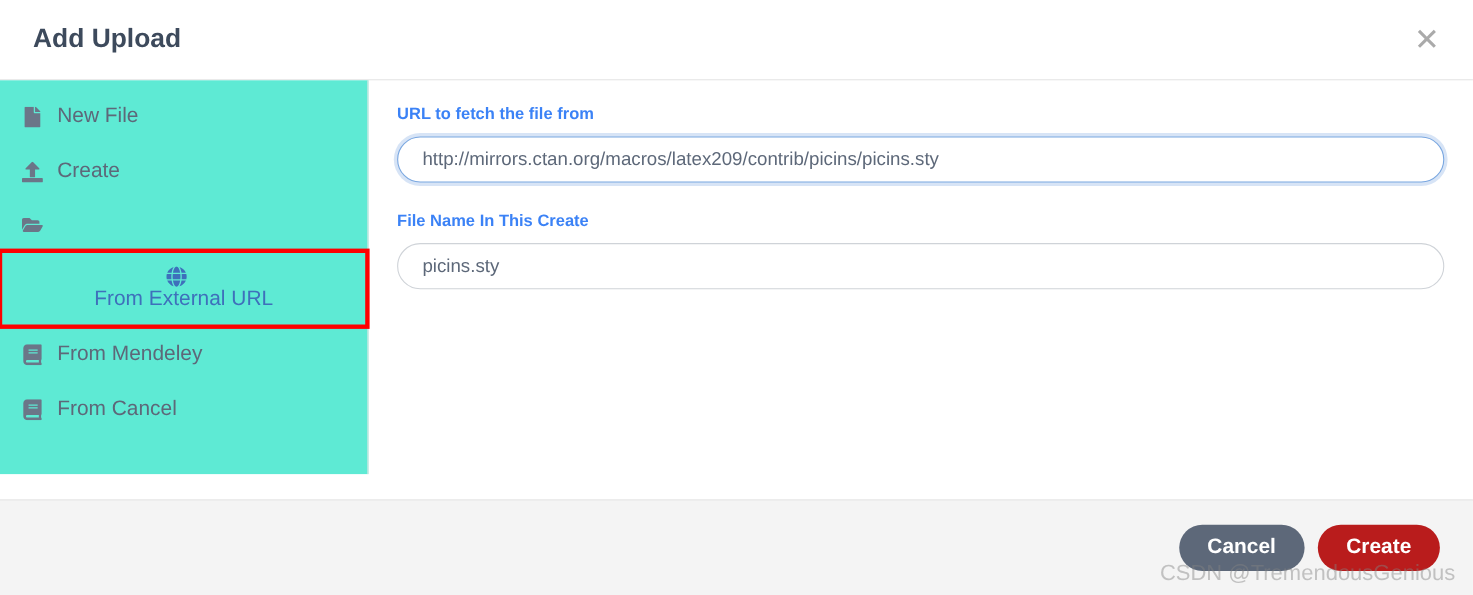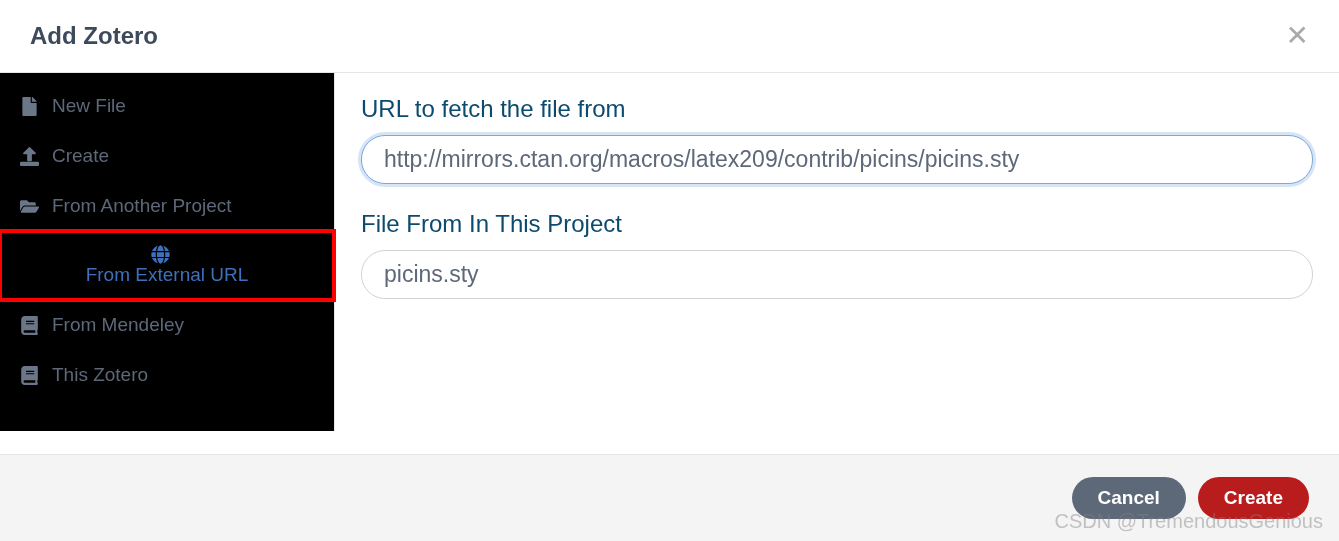--- a/index.html
+++ b/index.html
@@ -33,21 +33,21 @@
       cursor: pointer;
       line-height: 1;
       font-weight: 300;
     }
     .modal-body {
       display: flex;
       height: 358px;
     }
     .sidebar {
       width: 335px;
-      background: #000000;
+      background: #5eead4;
       border-right: 1px solid #e5e5e5;
       padding-top: 8px;
     }
     .sidebar-item {
       display: flex;
       align-items: center;
       padding: 14px 20px;
       font-size: 19px;
       color: #5d6879;
       cursor: pointer;
@@ -74,32 +74,32 @@
       fill: #6b7688;
     }
     .sidebar-item.active .sidebar-icon svg {
       fill: #3e70bb;
     }
     .main-content {
       flex: 1;
       padding: 22px 26px;
     }
     .field-label {
-      font-size: 24px;
-      font-weight: 400;
-      color: #0c4a6e;
+      font-size: 15px;
+      font-weight: 700;
+      color: #3b82f6;
       margin-bottom: 12px;
     }
     .input-wrapper {
       margin-bottom: 26px;
     }
     .text-input {
       width: 100%;
       padding: 10px 22px;
-      font-size: 23px;
+      font-size: 17px;
       color: #5d6879;
       border: 1px solid #cfd3d8;
       border-radius: 24px;
       outline: none;
       font-family: inherit;
     }
     .text-input.focused {
       border-color: #7aa7e0;
       box-shadow: 0 0 0 3px rgba(122,167,224,0.3);
     }
@@ -139,21 +139,21 @@
       right: 16px;
       font-size: 20px;
       color: rgba(130,130,130,0.45);
       pointer-events: none;
     }
   </style>
 </head>
 <body>
 
 <div class="modal-header">
-  <h2 class="modal-title">Add Zotero</h2>
+  <h2 class="modal-title">Add Upload</h2>
   <span class="close-btn">✕</span>
 </div>
 
 <div class="modal-body">
   <div class="sidebar">
 
     <div class="sidebar-item">
       <span class="sidebar-icon">
         <svg viewBox="0 0 384 512">
             <path d="M224 136V0H24C10.7 0 0 10.7 0 24v464c0 13.3 10.7 24 24 24h336c13.3 0 24-10.7 24-24V160H248c-13.2 0-24-10.8-24-24zm160-14.1v6.1H256V0h6.1c6.4 0 12.5 2.5 17 7l97.9 98c4.5 4.5 7 10.6 7 16.9z"></path>
@@ -170,21 +170,20 @@
       </span>
       <span>Create</span>
     </div>
 
     <div class="sidebar-item">
       <span class="sidebar-icon">
         <svg viewBox="0 0 576 512">
             <path d="M572.694 292.093L500.27 416.248A63.997 63.997 0 0 1 444.989 448H45.025c-18.523 0-30.064-20.093-20.731-36.093l72.424-124.155A64 64 0 0 1 152 256h399.964c18.523 0 30.064 20.093 20.73 36.093zM152 224h328v-48c0-26.51-21.49-48-48-48H272l-64-64H48C21.49 64 0 85.49 0 112v278.046l69.077-118.418C86.214 242.25 117.989 224 152 224z"></path>
           </svg>
       </span>
-      <span>From Another Project</span>
     </div>
 
     <div class="sidebar-item active highlighted">
       <span class="sidebar-icon">
         <svg viewBox="0 0 496 512">
             <path d="M336.5 160C322 70.7 287.8 8 248 8s-74 62.7-88.5 152h177zM152 256c0 22.2 1.2 43.5 3.3 64h185.3c2.1-20.5 3.3-41.8 3.3-64s-1.2-43.5-3.3-64H155.3c-2.1 20.5-3.3 41.8-3.3 64zm324.7-96c-28.6-67.9-86.5-120.4-158-141.6 24.4 33.8 41.2 84.7 50 141.6h108zM177.2 18.4C105.8 39.6 47.8 92.1 19.3 160h108c8.7-56.9 25.5-107.8 49.9-141.6zM487.4 192H372.7c2.1 21 3.3 42.5 3.3 64s-1.2 43-3.3 64h114.6c5.5-20.5 8.6-41.8 8.6-64s-3.1-43.5-8.5-64zM120 256c0-21.5 1.2-43 3.3-64H8.6C3.2 212.5 0 233.8 0 256s3.2 43.5 8.6 64h114.6c-2-21-3.2-42.5-3.2-64zm39.5 96c14.5 89.3 48.7 152 88.5 152s74-62.7 88.5-152h-177zm159.3 141.6c71.4-21.2 129.4-73.7 158-141.6h-108c-8.8 56.9-25.6 107.8-50 141.6zM19.3 352c28.6 67.9 86.5 120.4 158 141.6-24.4-33.8-41.2-84.7-50-141.6h-108z"></path>
           </svg>
       </span>
       <span>From External URL</span>
     </div>
@@ -197,32 +196,32 @@
       </span>
       <span>From Mendeley</span>
     </div>
 
     <div class="sidebar-item">
       <span class="sidebar-icon">
         <svg viewBox="0 0 448 512">
             <path d="M448 360V24c0-13.3-10.7-24-24-24H96C43 0 0 43 0 96v320c0 53 43 96 96 96h328c13.3 0 24-10.7 24-24v-16c0-7.5-3.5-14.3-8.9-18.7-4.2-15.4-4.2-59.3 0-74.7 5.4-4.3 8.9-11.1 8.9-18.6zM128 134c0-3.3 2.7-6 6-6h212c3.3 0 6 2.7 6 6v20c0 3.3-2.7 6-6 6H134c-3.3 0-6-2.7-6-6v-20zm0 64c0-3.3 2.7-6 6-6h212c3.3 0 6 2.7 6 6v20c0 3.3-2.7 6-6 6H134c-3.3 0-6-2.7-6-6v-20zM381.4 448H96c-17.7 0-32-14.3-32-32 0-17.6 14.4-32 32-32h285.4c-1.9 17.1-1.9 46.9 0 64z"></path>
           </svg>
       </span>
-      <span>This Zotero</span>
+      <span>From Cancel</span>
     </div>
 
   </div>
 
   <div class="main-content">
     <div class="input-wrapper">
       <div class="field-label">URL to fetch the file from</div>
       <input type="text" class="text-input focused" spellcheck="true" value="http://mirrors.ctan.org/macros/latex209/contrib/picins/picins.sty" style="">
     </div>
     <div class="input-wrapper">
-      <div class="field-label">File From In This Project</div>
+      <div class="field-label">File Name In This Create</div>
       <input type="text" class="text-input" value="picins.sty" style="">
     </div>
   </div>
 </div>
 
 <div class="modal-footer">
   <button class="btn btn-cancel">Cancel</button>
   <button class="btn btn-create">Create</button>
 </div>
 

